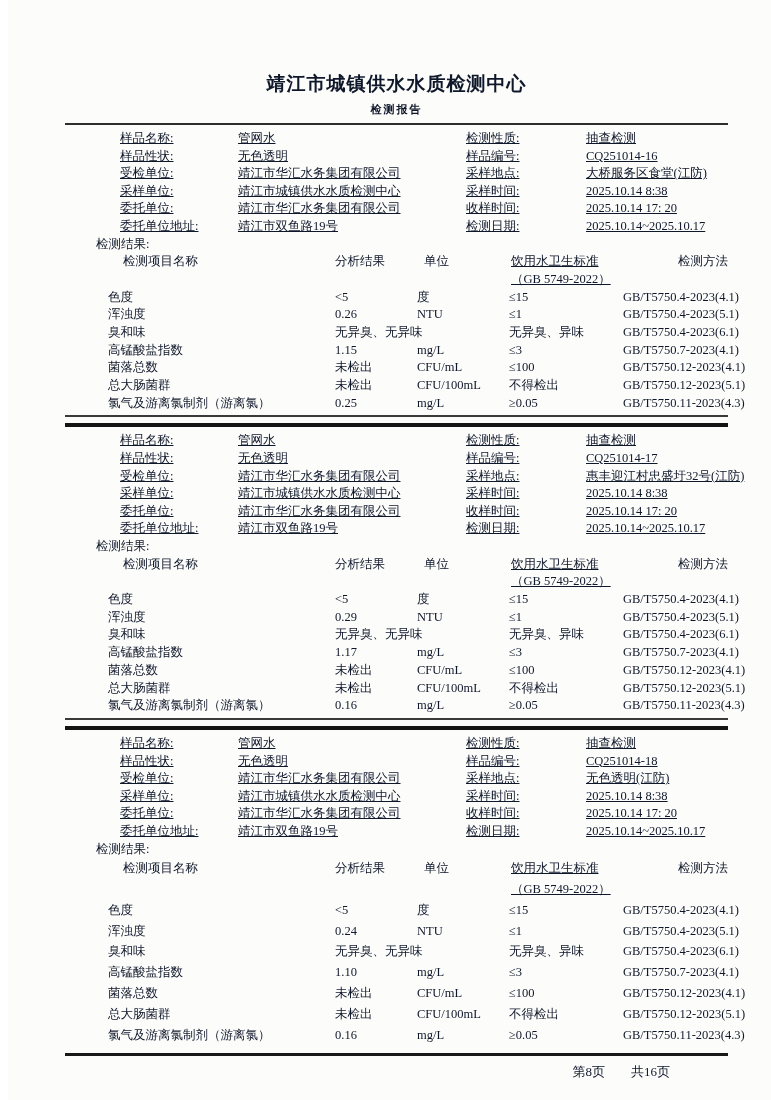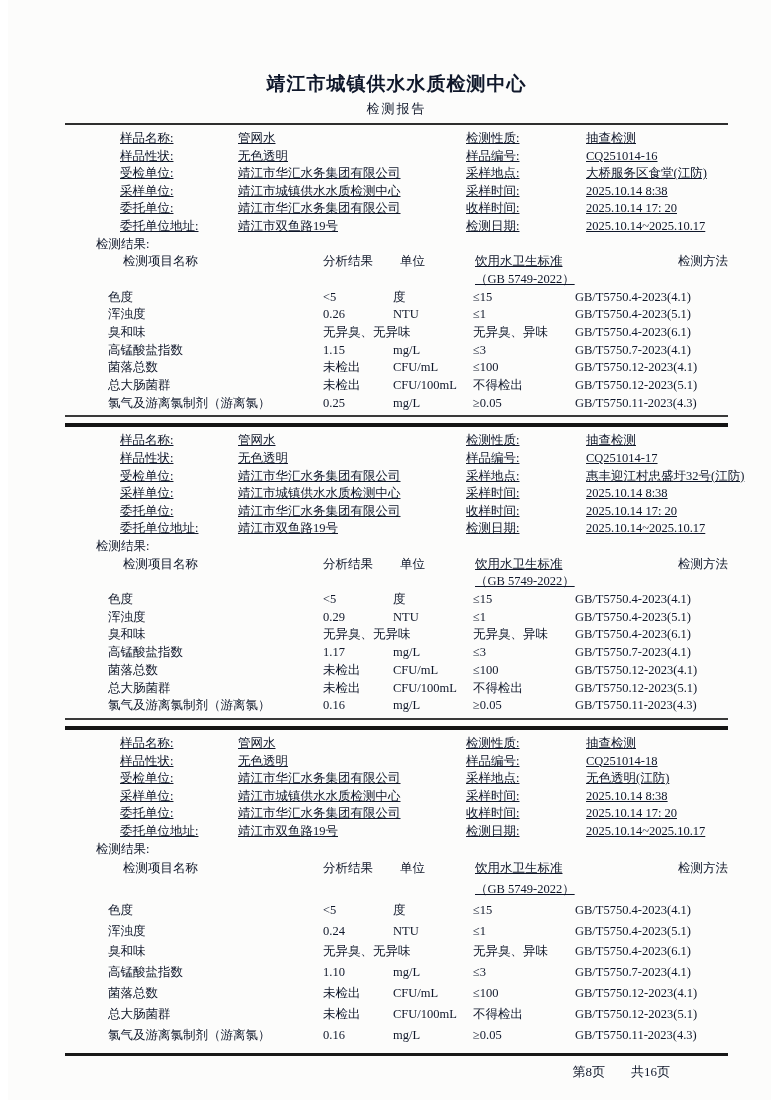--- a/index.html
+++ b/index.html
@@ -3,30 +3,30 @@
 <meta charset="utf-8">
 <style>
   html,body{margin:0;padding:0;background:#ffffff;}
   .page{
     position:relative;width:771px;height:1100px;background:#fcfcfb;
     color:#0f172a;font-family:"Liberation Serif","DejaVu Serif",serif;
     overflow:hidden;box-sizing:border-box;margin-left:8px;
   }
   .content{padding:72px 51px 0 57px;}
   .title{font-size:19px;font-weight:600;text-align:center;letter-spacing:1px;line-height:24px;}
-  .subtitle{font-size:13px;font-weight:400;text-align:center;letter-spacing:2px;line-height:22px;margin-top:2px;}
+  .subtitle{font-size:11px;font-weight:700;text-align:center;letter-spacing:2px;line-height:22px;margin-top:2px;}
   .title-rule{height:0;border-top:2px solid #2e2e2e;margin-top:3px;}
 
   .info-block{margin-top:5px;}
   .info-row{display:grid;grid-template-columns:118px 228px 120px 1fr;padding-left:55px;line-height:17.6px;font-size:12.5px;text-decoration:underline;}
   .info-row span{white-space:nowrap;}
 
   .results-label{padding-left:31px;line-height:17.6px;font-size:12.5px;}
 
-  .trow{display:grid;grid-template-columns:215px 70px 80px 102px 1fr;padding-left:43px;line-height:17.7px;font-size:12.5px;}
+  .trow{display:grid;grid-template-columns:215px 70px 80px 102px 1fr;padding-left:43px;line-height:17.7px;font-size:12.5px;gap:12px;}
   .trow span{white-space:nowrap;}
   .thead .c1{padding-left:15px;}
   .thead .c3{padding-left:7px;}
   .thead .c4{padding-left:2px;text-decoration:underline;}
   .thead .c5{padding-left:33px;text-align:right;}
   .wide .trow{line-height:20.8px;}
 
   .end-rule{height:2px;background:#3a3a3a;margin-top:3px;}
   .divider{height:4px;background:#141414;margin-top:6px;margin-bottom:4px;}
   .final-rule{height:3px;background:#181818;margin-top:8px;}

